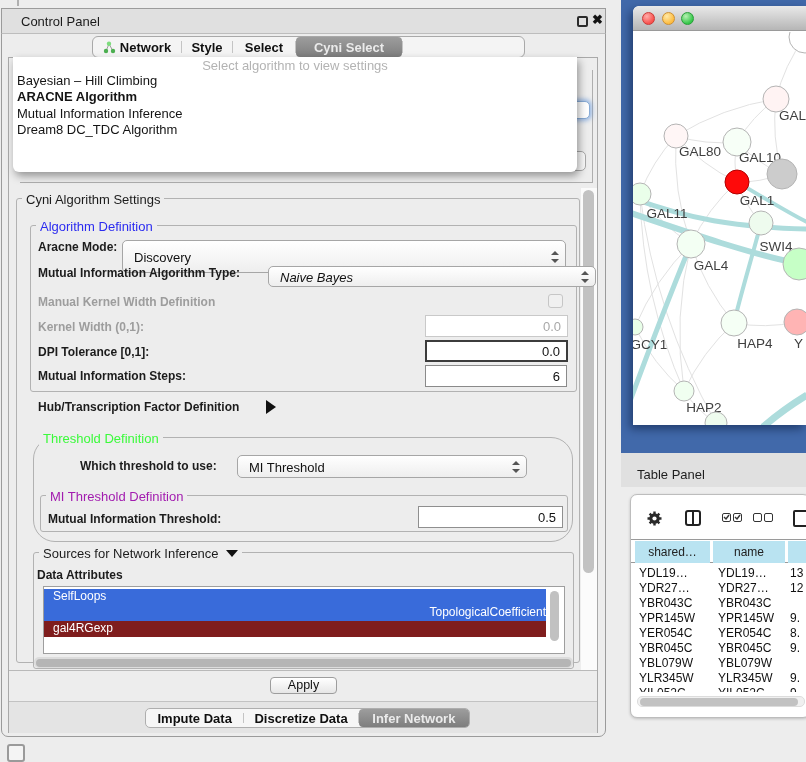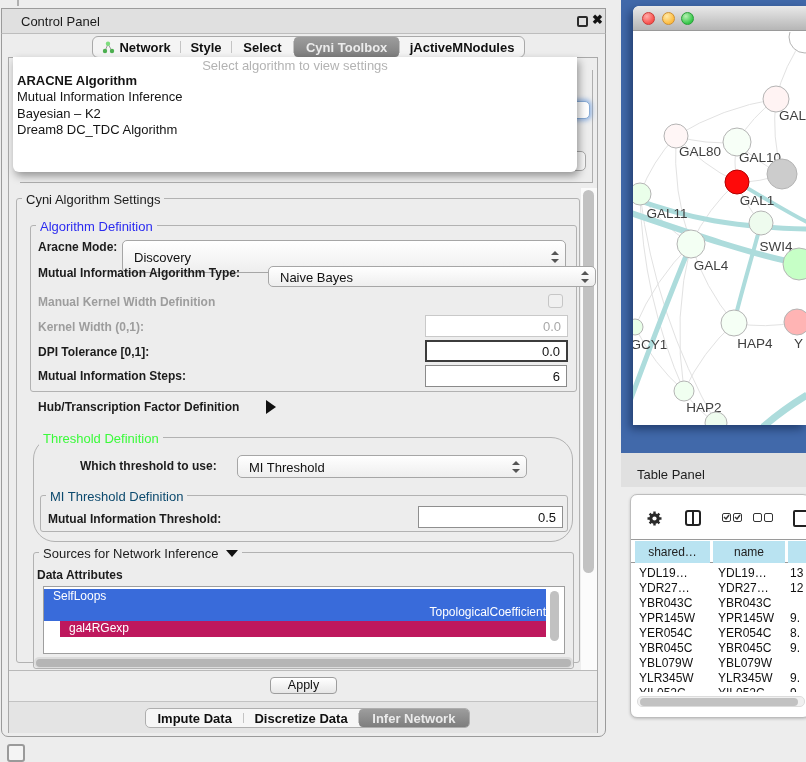--- a/index.html
+++ b/index.html
@@ -47,41 +47,38 @@
     <div class="tabsep"></div>
     <div class="tabseg" style="width: 50px;">
       <span>Style</span>
     </div>
     <div class="tabsep"></div>
     <div class="tabseg" style="width: 62px;">
       <span>Select</span>
     </div>
     <div class="tabsep"></div>
     <div class="tabseg sel" style="width: 106px;">
-      <span>Cyni Toolbox</span>
-    </div>
-    <div class="tabsep"></div>
-    <div class="tabseg" style="width: 125px;">
-      <span>jActiveMNodules</span>
-    </div>
+      <span>Cyni Select</span>
+    </div>
+    <div class="tabsep"></div>
   </div>
 
 <div class="abs" style="left:8px;top:57px;width:590px;height:676px;border:1px solid #a9a9a9;background:#ededed;"></div>
 
 <div class="abs" style="left:592px;top:70px;width:1px;height:113px;background:#aeaeae;"></div>
 <div class="abs" style="left:566px;top:101px;width:24px;height:18px;background:#fff;border:1px solid #88abd5;border-radius:5px;box-shadow:0 0 4px 2px rgba(100,150,220,.6);"></div>
 <div class="abs" style="left:562px;top:151px;width:24px;height:20px;background:#fbfbfb;border:1px solid #a9a9a9;border-radius:5px;"></div>
 <div class="abs" style="left:20px;top:182px;width:573px;height:1px;background:#aeaeae;"></div>
 
 <div class="abs" style="left:13px;top:57px;width:564px;height:115px;background:#ffffff;border-radius:0 0 6px 6px;box-shadow:2px 4px 9px rgba(0,0,0,.38);z-index:20;">
   <div style="height:16px;text-align:center;font-size:13px;color:#b3b3b3;padding-top:1px;">Select algorithm to view settings</div>
   <div id="ddItems">
+      <div style="height: 16.3px; font-size: 13px; color: rgb(20, 20, 20); padding-left: 4px; white-space: nowrap;">Bayesian – Hill Climbing</div>
       <div style="height: 16.3px; font-size: 13px; color: rgb(20, 20, 20); padding-left: 4px; white-space: nowrap; font-weight: bold;">ARACNE Algorithm</div>
       <div style="height: 16.3px; font-size: 13px; color: rgb(20, 20, 20); padding-left: 4px; white-space: nowrap;">Mutual Information Inference</div>
-      <div style="height: 16.3px; font-size: 13px; color: rgb(20, 20, 20); padding-left: 4px; white-space: nowrap;">Bayesian – K2</div>
       <div style="height: 16.3px; font-size: 13px; color: rgb(20, 20, 20); padding-left: 4px; white-space: nowrap;">Dream8 DC_TDC Algorithm</div>
     </div>
 </div>
 
 <div class="abs" style="left:581px;top:188px;width:16px;height:482px;background:#fbfbfb;"></div>
 <div class="abs" style="left:583px;top:190px;width:11px;height:383px;background:#c2c2c2;border-radius:6px;"></div>
 
 <div class="grp" style="left:16px;top:198px;width:564px;height:465px;">
   <div class="grp-title" style="color:#1c1c1c;">Cyni Algorithm Settings</div>
 </div>
@@ -90,21 +87,21 @@
   <div class="grp-title" style="color:#2b2bf0;">Algorithm Definition</div>
 </div>
 
 <div class="abs lbl" style="left:38px;top:240px;">Aracne Mode:</div>
 <div class="combo" style="left:122px;top:240px;width:444px;height:33px;">
   <span class="val">Discovery</span>
     <span class="spin"></span>
 </div>
 
 <div class="abs lbl" style="left:38px;top:266px;">Mutual Information Algorithm Type:</div>
-<div class="combo" style="left:268px;top:266px;width:328px;height:21px;">
+<div class="combo" style="left:268px;top:266px;width:328px;height:21px;font-style:italic;">
   <span class="val">Naive Bayes</span>
     <span class="spin"></span>
 </div>
 
 <div class="abs lbl dis" style="left:38px;top:295px;">Manual Kernel Width Definition</div>
 <div class="abs" style="left:548px;top:294px;width:15px;height:14px;background:#f0f0f0;border:1px solid #c6c6c6;border-radius:3px;"></div>
 
 <div class="abs lbl dis" style="left:38px;top:320px;">Kernel Width (0,1):</div>
 <div class="tin" style="left:425px;top:315px;width:143px;height:22px;border:1px solid #c9c9c9;color:#a8a8a8;">
   <span>0.0</span>
@@ -125,39 +122,39 @@
 
 <div class="grp" style="left:33px;top:437px;width:540px;height:105px;border-radius:22px;">
   <div class="grp-title" style="color:#3bfa3b;">Threshold Definition</div>
 </div>
 <div class="abs lbl" style="left:80px;top:459px;">Which threshold to use:</div>
 <div class="combo" style="left:237px;top:455px;width:290px;height:23px;">
   <span class="val">MI Threshold</span>
     <span class="spin"></span>
 </div>
 <div class="grp" style="left:40px;top:495px;width:528px;height:37px;">
-  <div class="grp-title" style="color:#0c4a6e;">MI Threshold Definition</div>
+  <div class="grp-title" style="color:#a21caf;">MI Threshold Definition</div>
 </div>
 <div class="abs lbl" style="left:48px;top:512px;">Mutual Information Threshold:</div>
 <div class="tin" style="left:418px;top:506px;width:145px;height:22px;border:1px solid #8f8f8f;">
   <span>0.5</span>
 </div>
 
 <div class="grp" style="left:33px;top:552px;width:541px;height:117px;">
   <div class="grp-title" style="color:#1c1c1c;">
     <span>Sources for Network Inference</span>
     <span style="display:inline-block;width:0;height:0;border-top:7px solid #111;border-left:6px solid transparent;border-right:6px solid transparent;margin-left:4px;vertical-align:1px;"></span>
   </div>
 </div>
 <div class="abs lbl" style="left:37px;top:568px;">Data Attributes</div>
 <div class="abs" style="left:43px;top:586px;width:522px;height:68px;background:#fff;border:1px solid #9e9e9e;overflow:hidden;">
   <div id="srcItems" style="position:absolute;left:0;top:2px;width:502px;">
       <div style="height: 16px; background: rgb(57, 107, 218); color: rgb(255, 255, 255); font-size: 12px; padding-left: 9px; line-height: 15px; white-space: nowrap;">SelfLoops</div>
       <div style="height: 16px; background: rgb(57, 107, 218); color: rgb(255, 255, 255); font-size: 12px; padding-left: 9px; line-height: 15px; white-space: nowrap; text-align: right;">TopologicalCoefficient</div>
-      <div style="height: 16px; background: #be185d; color: rgb(255, 255, 255); font-size: 12px; padding-left: 9px; line-height: 15px; white-space: nowrap; margin-left: 16px;">gal4RGexp</div>
+      <div style="height: 16px; background: #7f1d1d; color: rgb(255, 255, 255); font-size: 12px; padding-left: 9px; line-height: 15px; white-space: nowrap;">gal4RGexp</div>
     </div>
   <div style="position:absolute;right:0;top:0;width:18px;height:100%;background:#fff;"></div>
   <div style="position:absolute;right:5px;top:4px;width:9px;height:50px;background:#c1c1c1;border-radius:5px;"></div>
 </div>
 <div class="abs" style="left:34px;top:657px;width:539px;height:11px;background:#dcdcdc;border-radius:5px;"></div>
 <div class="abs" style="left:36px;top:659px;width:535px;height:8px;background:#b5b5b5;border-radius:4px;"></div>
 
 <div class="abs" style="left:9px;top:670px;width:588px;height:1px;background:#b9b9b9;"></div>
 <div class="abs" style="left:270px;top:677px;width:67px;height:17px;background:linear-gradient(#ffffff,#e6e6e6);border:1px solid #9d9d9d;border-radius:4px;text-align:center;font-size:12.5px;color:#111;line-height:15px;">
   <span>Apply</span>

